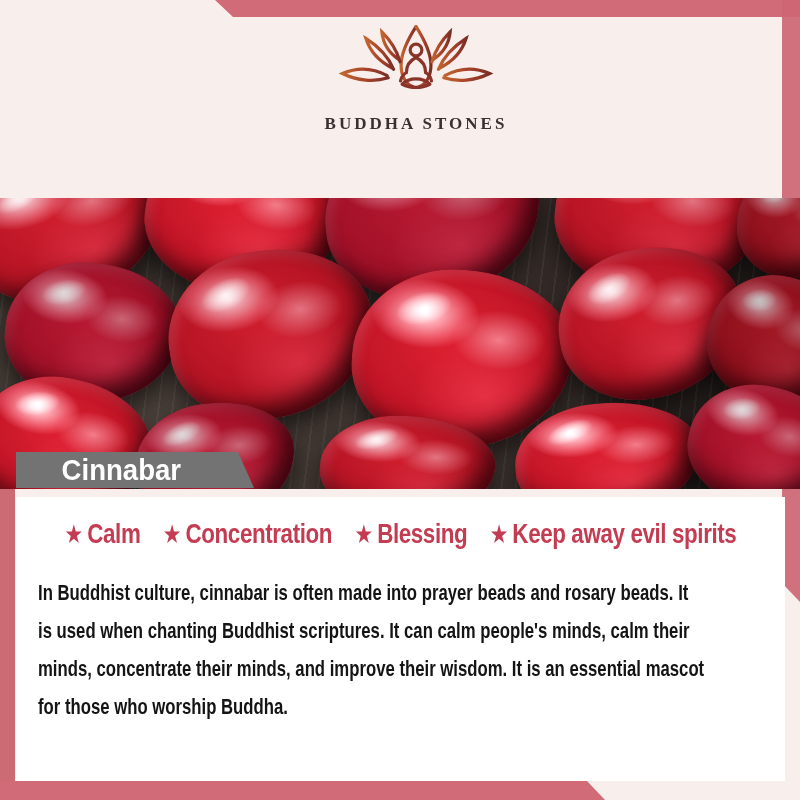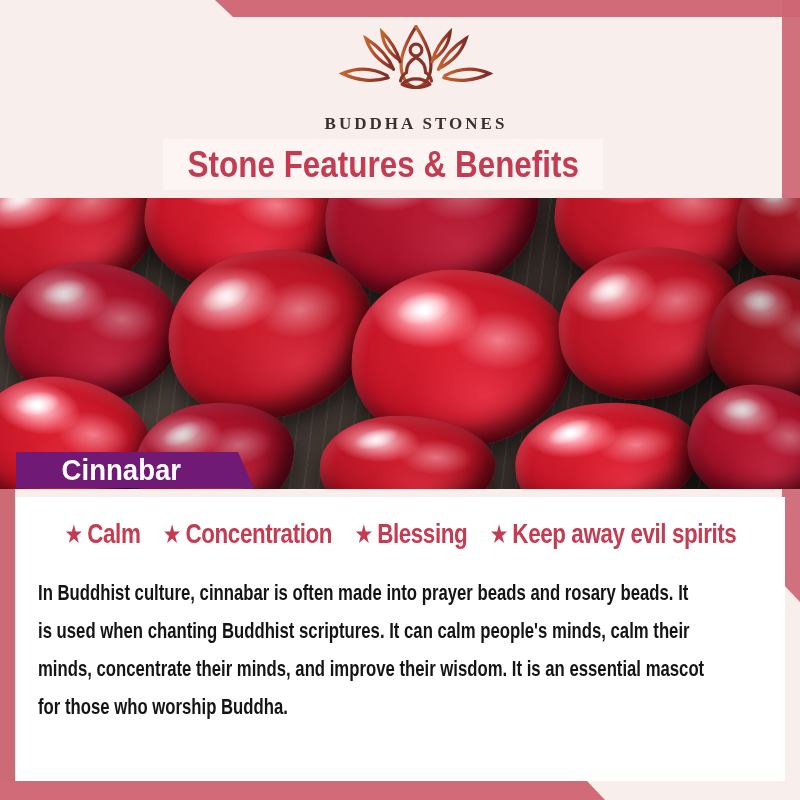--- a/index.html
+++ b/index.html
@@ -38,21 +38,21 @@
       radial-gradient(30% 24% at 66% 38%, rgba(255,190,200,.55), rgba(255,190,200,0) 70%),
       radial-gradient(45% 40% at 62% 70%, rgba(233,60,80,.6), rgba(233,60,80,0) 75%),
       radial-gradient(130% 125% at 45% 42%, #cf1e2e 0%, #b01222 40%, #7c0e1a 70%, #46060e 100%);
     box-shadow:inset -10px -12px 22px rgba(30,0,6,.75), inset 5px 6px 12px rgba(255,130,150,.28), 0 12px 20px rgba(0,0,0,.5);}
   .stone::after{content:"";position:absolute;left:18%;top:14%;width:26%;height:18%;border-radius:50%;
     background:radial-gradient(closest-side,rgba(255,255,255,.85),rgba(255,255,255,0));transform:rotate(-18deg);}
   .v2{filter:brightness(.88) hue-rotate(-4deg);}
   .v3{filter:brightness(1.07);}
   .v4{filter:brightness(.78);}
   
-  .stone-ribbon{position:absolute;left:16px;top:452px;width:238px;height:36px;background:#701a75;
+  .stone-ribbon{position:absolute;left:16px;top:452px;width:238px;height:36px;background:#737373;
     clip-path:polygon(0 0,222px 0,238px 36px,0 36px);display:flex;align-items:center;}
   .stone-ribbon span{color:#ffffff;font-size:29px;font-weight:bold;padding-left:48px;white-space:nowrap;
     transform:scaleX(.95);transform-origin:left center;}
   
   .card{position:absolute;left:16px;top:497px;width:769px;height:284px;background:#ffffff;}
   .features{margin-top:21px;display:flex;justify-content:center;align-items:center;
     transform:scaleX(.8);transform-origin:center;}
   .feature{display:flex;align-items:center;margin:0 14px;white-space:nowrap;}
   .star{color:#c43c52;font-size:26px;margin-right:5px;line-height:1;}
   .feat-label{color:#c43c52;font-size:28px;font-weight:bold;letter-spacing:-.5px;}
@@ -93,23 +93,20 @@
       <g fill="none" stroke="#8a3329" stroke-width="6" stroke-linecap="round">
         <circle cx="150" cy="52" r="11"></circle>
         <path d="M150,66 C138,72 132,82 132,94 M150,66 C162,72 168,82 168,94"></path>
         <path d="M132,94 C126,98 122,104 121,110 M168,94 C174,98 178,104 179,110"></path>
         <path d="M124,116 C140,124 160,124 176,116 M124,116 C130,110 140,106 150,106 M176,116 C170,110 160,106 150,106"></path>
       </g>
     </svg>
     <div class="brand-name">BUDDHA STONES</div>
   </header>
 
-  <div class="title-banner">
-    <h1>Stone Features &amp; Benefits</h1>
-  </div>
 
   <div class="photo" title="Rough glossy red cinnabar stones scattered on a dark wooden surface">
     <div class="stone v1" style="left:-35px;top:-45px;width:200px;height:145px;transform:rotate(-14deg)"></div>
     <div class="stone v3" style="left:145px;top:-55px;width:195px;height:150px;transform:rotate(9deg)"></div>
     <div class="stone v2" style="left:325px;top:-65px;width:215px;height:165px;transform:rotate(-5deg)"></div>
     <div class="stone v1" style="left:555px;top:-60px;width:205px;height:155px;transform:rotate(7deg)"></div>
     <div class="stone v4" style="left:737px;top:-30px;width:120px;height:110px;"></div>
     <div class="stone v2" style="left:5px;top:65px;width:175px;height:140px;transform:rotate(6deg)"></div>
     <div class="stone v1" style="left:168px;top:52px;width:205px;height:168px;transform:rotate(-8deg)"></div>
     <div class="stone v3" style="left:352px;top:72px;width:220px;height:178px;transform:rotate(4deg)"></div>

